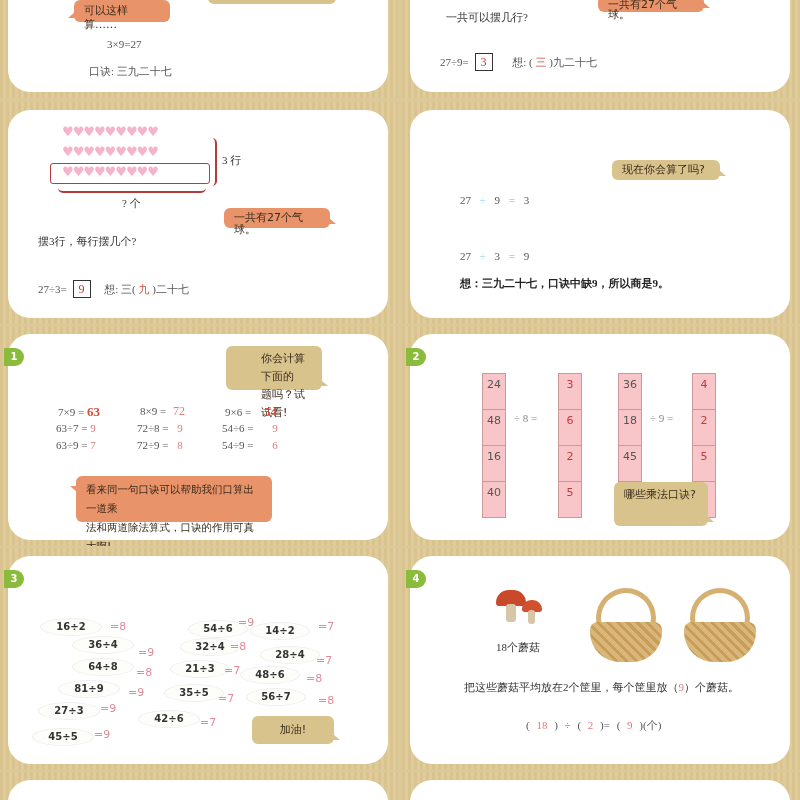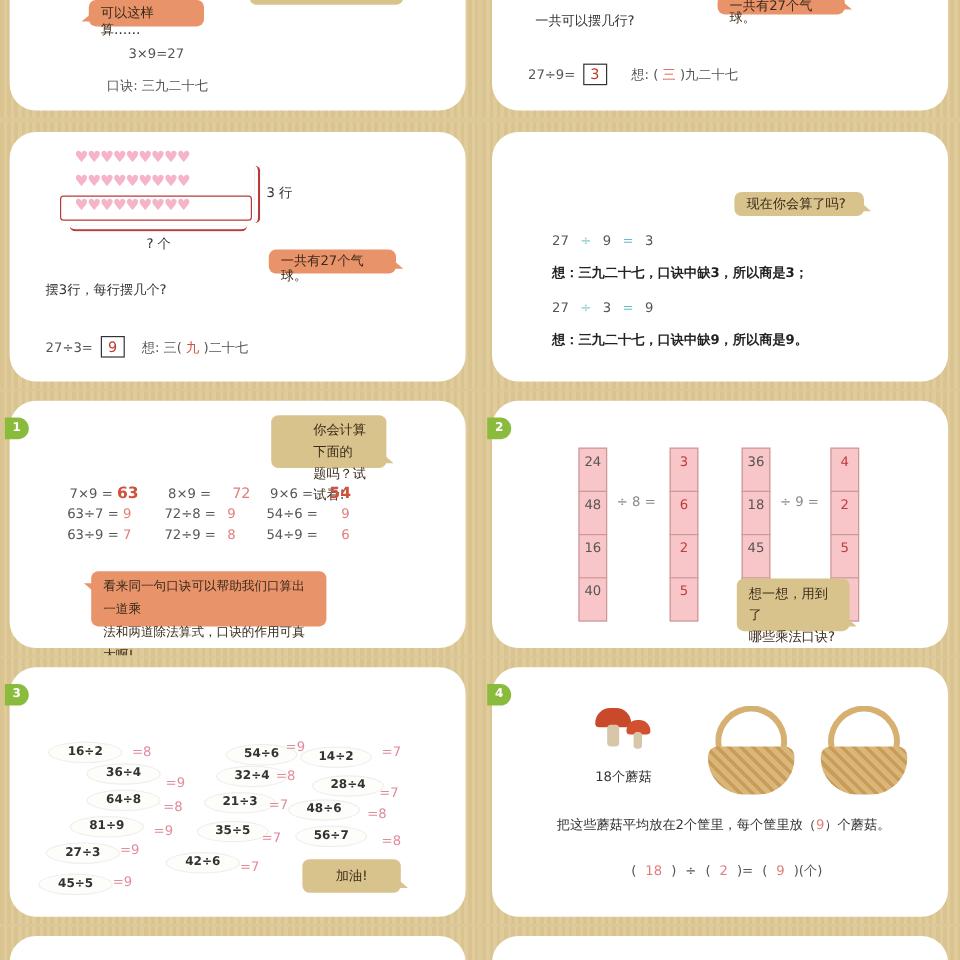--- a/index.html
+++ b/index.html
@@ -33,21 +33,21 @@
     color: #3a2a1a;
   }
   .bubble.orange { background: #e8936a; }
   .bubble.tan { background: #d9c38d; }
   .bubble .tail {
     position: absolute; width: 0; height: 0;
   }
   .tail-left-orange { left: -6px; bottom: 4px; border-top: 6px solid transparent; border-right: 7px solid #e8936a; }
   .tail-right-orange { right: -6px; bottom: 4px; border-top: 6px solid transparent; border-left: 7px solid #e8936a; }
   .tail-right-tan { right: -6px; bottom: 4px; border-top: 6px solid transparent; border-left: 7px solid #d9c38d; }
-  .txt { position: absolute; font-size: 11px; color: #555; white-space: nowrap; }
+  .txt { position: absolute; font-size: 11px; color: #555; white-space: nowrap; font-family: Liberation Serif, serif; }
   .bold { font-weight: bold; color: #222; }
   .red { color: #d0503c; }
   .pink { color: #e17c7c; }
   .ansbox {
     display: inline-block; border: 1.5px solid #333; padding: 0 5px;
     color: #c0392b; font-size: 12px; line-height: 16px; margin: 0 3px;
   }
   .badge {
     position: absolute; left: 4px; top: 22px;
     width: 20px; height: 18px;
@@ -149,21 +149,20 @@
       <span>现在你会算了吗?</span>
       <span class="tail tail-right-tan"></span>
     </div>
     <div class="txt" style="left:58px; top:92px; word-spacing:6px;">
       <span>27</span>
       <span style="color:#8cc;">÷</span>
       <span>9</span>
       <span style="color:#6bc;">=</span>
       <span>3</span>
     </div>
-    <div class="txt bold" style="left:58px; top:118px;">想：三九二十七，口诀中缺3，所以商是3；</div>
     <div class="txt" style="left:58px; top:148px; word-spacing:6px;">
       <span>27</span>
       <span style="color:#8cc;">÷</span>
       <span>3</span>
       <span style="color:#6bc;">=</span>
       <span>9</span>
     </div>
     <div class="txt bold" style="left:58px; top:174px;">想：三九二十七，口诀中缺9，所以商是9。</div>
   </div>
 
@@ -173,21 +172,21 @@
     <div class="bubble tan" style="left:226px; top:20px; width:96px; height:44px; line-height:18px;padding-left:35px;">
       <div>你会计算下面的</div>
       <div>题吗？试试看!</div>
       <span class="tail tail-right-tan"></span>
     </div>
 
     <div class="txt" style="left:58px; top:78px;"><span>7×9 =</span> <span class="red" style="font-size:13px;font-weight:bold;">63</span></div>
     <div class="txt" style="left:56px; top:96px;"><span>63÷7 =</span> <span class="pink">9</span></div>
     <div class="txt" style="left:56px; top:113px;"><span>63÷9 =</span> <span class="pink">7</span></div>
 
-    <div class="txt" style="left:140px; top:78px;"><span>8×9 =</span> <span class="pink" style="font-size:12px;margin-left:14px;">72</span></div>
+    <div class="txt" style="left:140px; top:78px;"><span>8×9 =</span> <span class="pink" style="font-size:12px;margin-left:4px;">72</span></div>
     <div class="txt" style="left:137px; top:96px;"><span>72÷8 =</span> <span class="pink" style="margin-left:6px;">9</span></div>
     <div class="txt" style="left:137px; top:113px;"><span>72÷9 =</span> <span class="pink" style="margin-left:6px;">8</span></div>
 
     <div class="txt" style="left:225px; top:78px;"><span>9×6 =</span> <span class="red" style="font-size:13px;font-weight:bold;margin-left:10px;">54</span></div>
     <div class="txt" style="left:222px; top:96px;"><span>54÷6 =</span> <span class="pink" style="margin-left:16px;">9</span></div>
     <div class="txt" style="left:222px; top:113px;"><span>54÷9 =</span> <span class="pink" style="margin-left:16px;">6</span></div>
     <div class="bubble orange" style="left:76px; top:150px; width:196px; height:46px; line-height:19px; font-size:10.5px;">
       <div>看来同一句口诀可以帮助我们口算出一道乘</div>
       <div>法和两道除法算式，口诀的作用可真大啊!</div>
       <span class="tail" style="left:-6px; top:10px; border-bottom:6px solid transparent; border-right:7px solid #e8936a;"></span>
@@ -217,21 +216,20 @@
       <div>27</div>
     </div>
     <div class="txt" style="left:248px; top:86px; color:#888;">÷ 9 =</div>
     <div class="numcol ans" style="left:290px; top:48px;">
       <div>4</div>
       <div>2</div>
       <div>5</div>
       <div>3</div>
     </div>
     <div class="bubble tan" style="left:212px; top:156px; width:94px; height:44px; line-height:18px;">
-      <div>想一想，用到了</div>
       <div>哪些乘法口诀?</div>
       <span class="tail tail-right-tan"></span>
     </div>
   </div>
 
   <div class="slide" style="left:0; top:548px; height:222px;">
     <div class="card"></div>
     <div class="badge">3</div>
 
     <div class="oval" style="left:40px; top:70px; width:62px;">16÷2</div>

